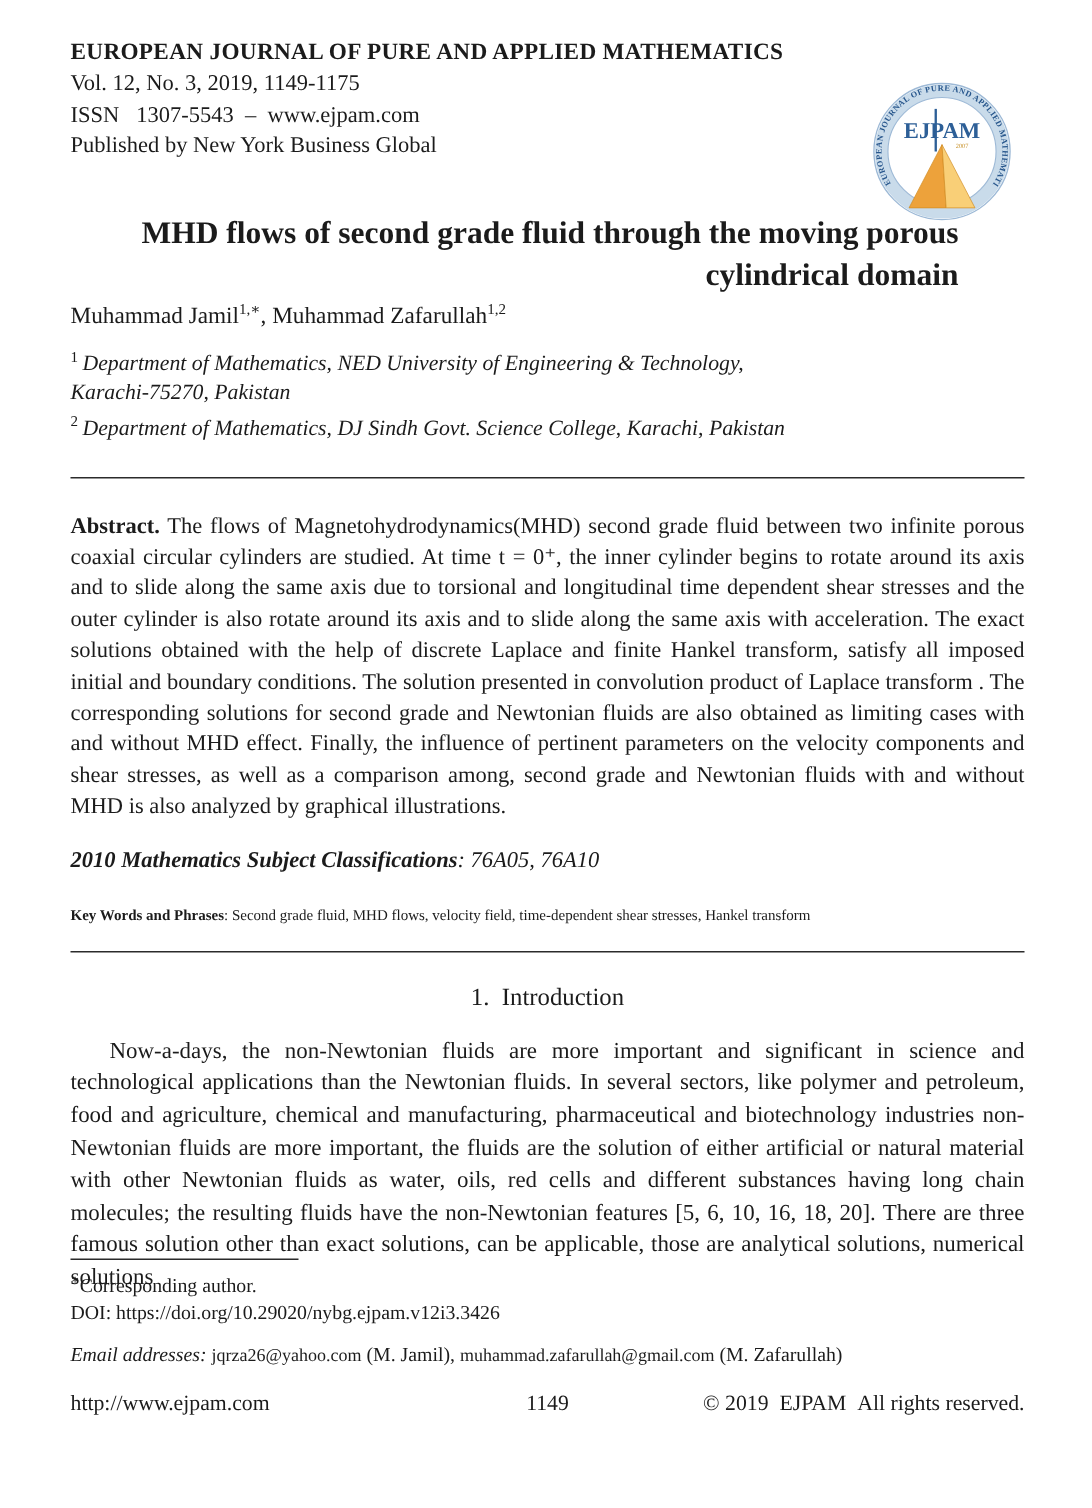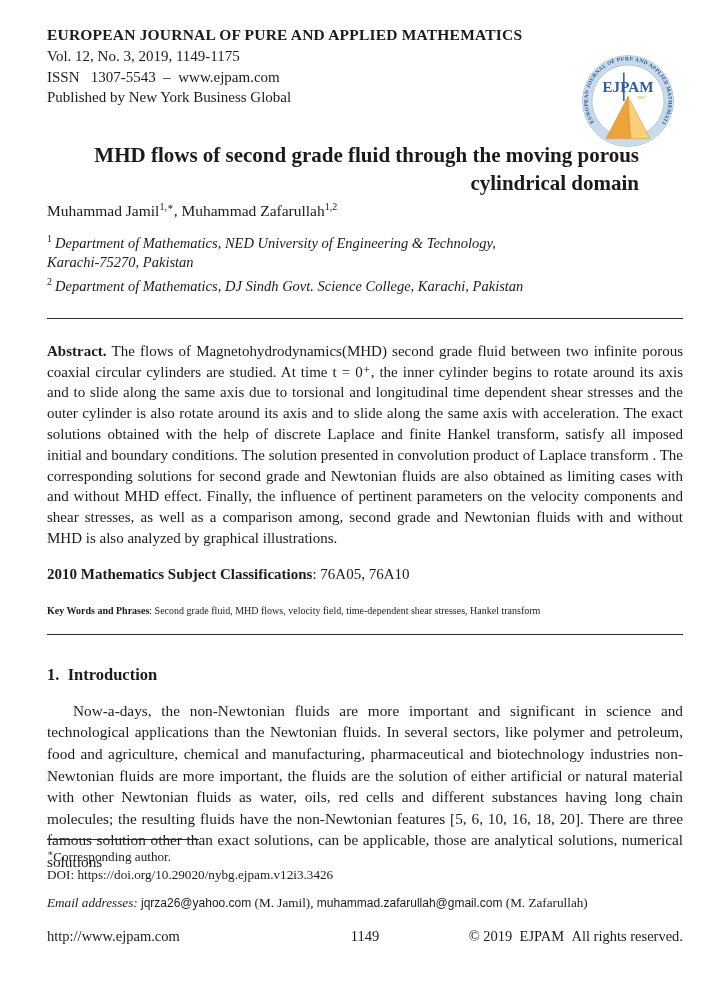--- a/index.html
+++ b/index.html
@@ -22,32 +22,32 @@
   .authors sup, .affil sup { font-size:10px; }
 
   .affils { font-style:italic; font-size:14.5px; line-height:19.5px; margin-top:9px; }
   .affil sup { font-style:normal; margin-right:3px; }
 
   .rule { border:none; border-top:1.4px solid #2b2b2b; margin:0; }
   .rule-top   { margin-top:21px; }
   .rule-mid   { margin-top:13px; }
 
   .abstract { margin-top:22px; font-size:15px; line-height:20.8px; text-align:justify; }
-  .msc      { font-size:15px; line-height:21px; }
+  .msc      { font-size:15px; line-height:21px;font-style:italic; }
   .keywords { margin-top:9px;  font-size:10px; line-height:21px; text-align:justify; }
   .bold     { font-weight:bold; }
 
-  .section-heading { font-weight:bold; font-size:16.5px; margin-top:30px; }
+  .section-heading { text-align:center; font-weight:normal; font-size:16.5px; margin-top:20px; }
   .intro { margin-top:15px; font-size:15.3px; line-height:21.6px; text-align:justify; text-indent:26px; }
 
   .footnote { position:absolute; left:47px; top:839px; width:636px; font-size:13.2px; line-height:17.5px; }
   .footnote-rule { width:152px; border:none; border-top:1px solid #2b2b2b; margin:0 0 5px 0; }
   .footnote sup { font-size:9px; }
   .email-line { margin-top:11px; }
-  .mono { font-family:Liberation Sans, sans-serif; font-size:12px; }
+  .mono { font-family:Liberation Serif, serif; font-size:12px; }
   .em   { font-style:italic; }
 
   .footer { position:absolute; left:47px; top:928px; width:636px; display:flex; font-size:14.5px;gap:28px; }
   .footer-url  { flex:1; text-align:left; }
   .footer-page { flex:0 0 auto; text-align:center; }
   .footer-copy { flex:1; text-align:right; }
 </style>
 </head>
 <body>
 

